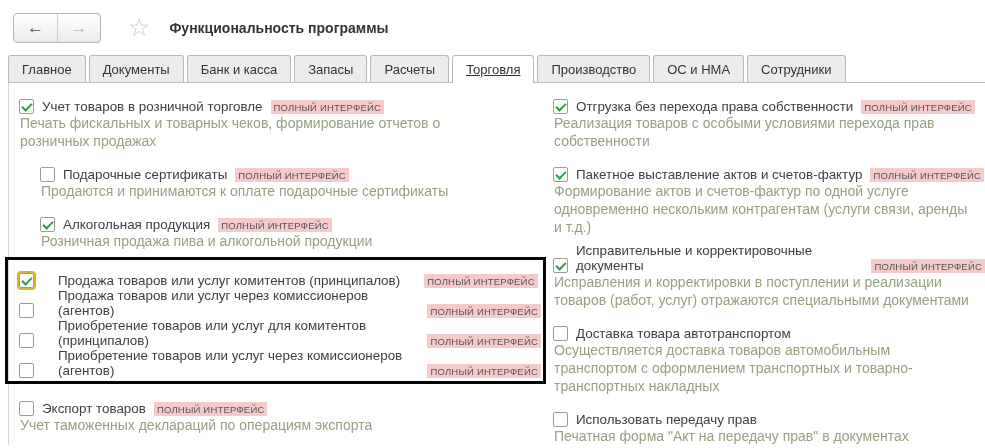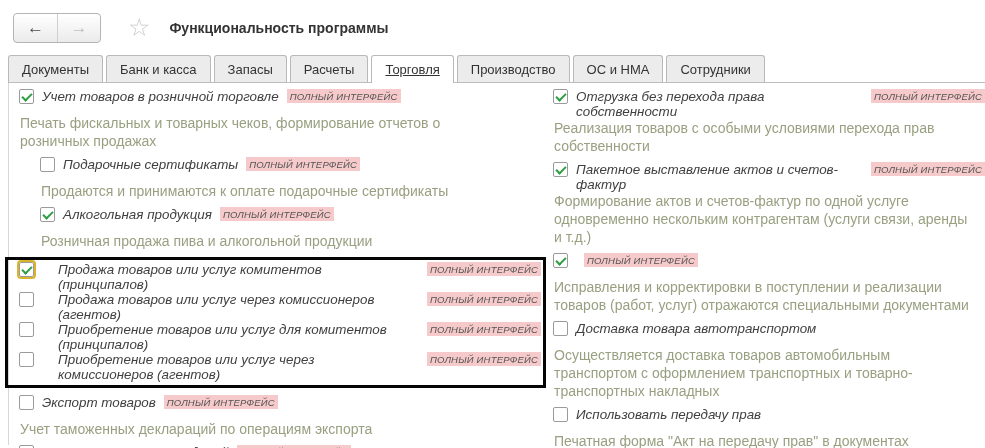--- a/index.html
+++ b/index.html
@@ -33,21 +33,21 @@
   .tab.active { background:#ffffff; margin-bottom:-1px; padding-bottom:6px;text-decoration:underline; }
 
   
   .content { display:flex; margin-left:8px; border-left:1px solid #d6d6d6;
     padding:6px 0 0 10px; height:362px; }
   .col-left  { width:527px; flex:none; }
   .col-right { flex:1; padding-left:7px; }
 
   .item { margin-bottom:2px; }
   .item.indent { margin-left:21px; }
-  .row { display:flex; align-items:flex-start; min-height:25px; cursor:default;font-style:italic; }
+  .row { display:flex; align-items:flex-end; min-height:25px; cursor:default; }
   .checkbox {
     width:15px; height:15px; flex:none; margin-right:8px;
     border:1px solid #9b9b9b; border-radius:2px; background:#fff; position:relative;
     cursor:pointer;
   }
   .checkbox.checked::after {
     content:""; position:absolute; left:2px; top:3px; width:8px; height:4px;
     border-left:2px solid #2f9e44; border-bottom:2px solid #2f9e44;
     transform:rotate(-45deg);
   }
@@ -73,20 +73,21 @@
 <div class="header">
   <div class="navgroup">
     <div class="navbtn back">←</div>
     <div class="navbtn fwd">→</div>
   </div>
   <div class="star">☆</div>
   <div class="title">Функциональность программы</div>
 </div>
 
 <div class="tabs">
+  <div class="tab">Главное</div>
   <div class="tab">Документы</div>
   <div class="tab">Банк и касса</div>
   <div class="tab">Запасы</div>
   <div class="tab">Расчеты</div>
   <div class="tab active">Торговля</div>
   <div class="tab">Производство</div>
   <div class="tab">ОС и НМА</div>
   <div class="tab">Сотрудники</div>
 </div>
 
@@ -179,20 +180,21 @@
         <span class="checkbox checked"></span>
         <span class="label">Пакетное выставление актов и счетов-фактур</span>
         <span class="badge">ПОЛНЫЙ ИНТЕРФЕЙС</span>
       </div>
       <div class="desc">Формирование актов и счетов-фактур по одной услуге одновременно нескольким контрагентам (услуги связи, аренды и т.д.)</div>
     </div>
 
     <div class="item">
       <div class="row">
         <span class="checkbox checked"></span>
+        <span class="label">Исправительные и корректировочные документы</span>
         <span class="badge">ПОЛНЫЙ ИНТЕРФЕЙС</span>
       </div>
       <div class="desc">Исправления и корректировки в поступлении и реализации товаров (работ, услуг) отражаются специальными документами</div>
     </div>
 
     <div class="item">
       <div class="row">
         <span class="checkbox"></span>
         <span class="label">Доставка товара автотранспортом</span>
       </div>

